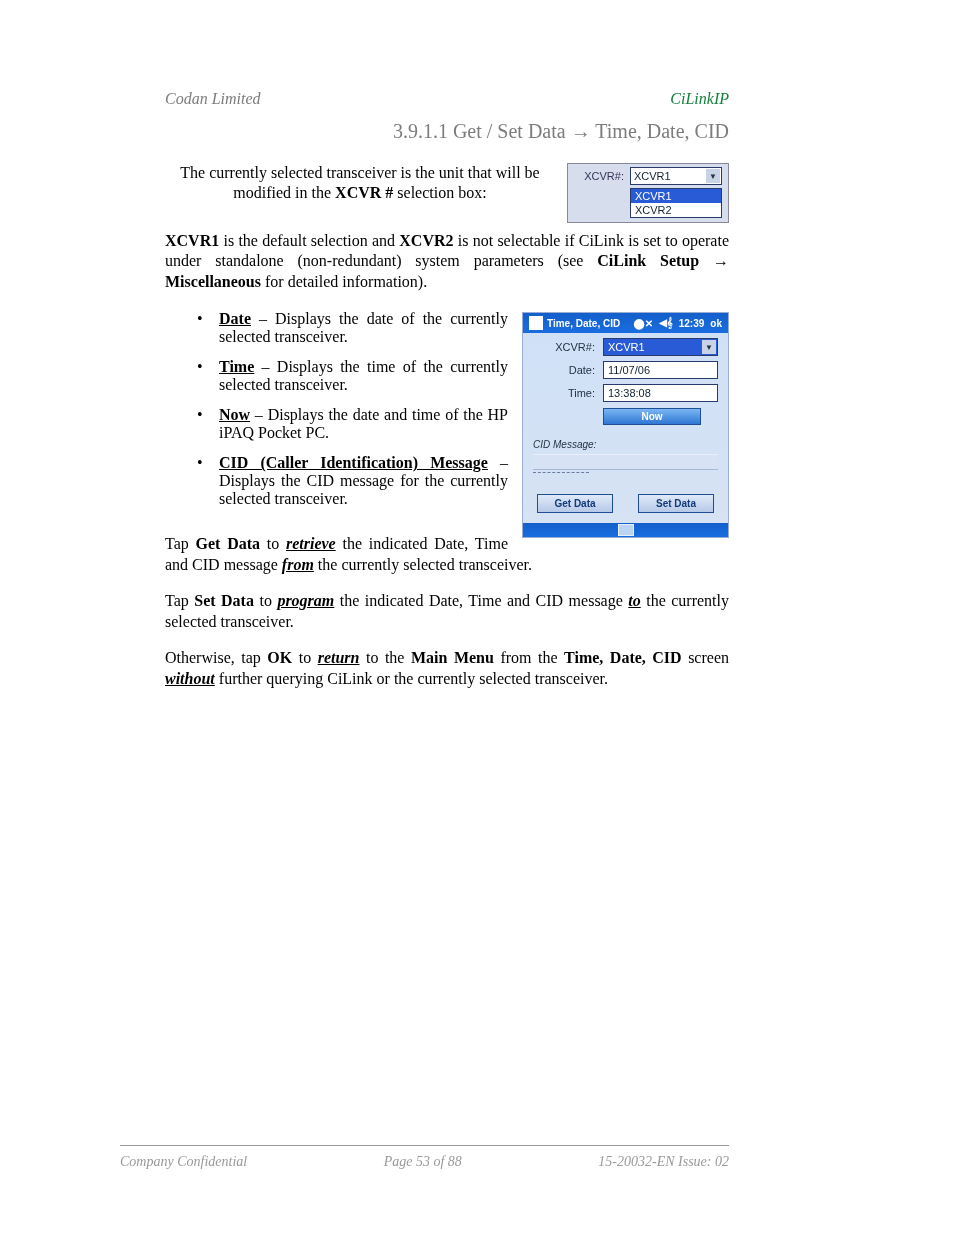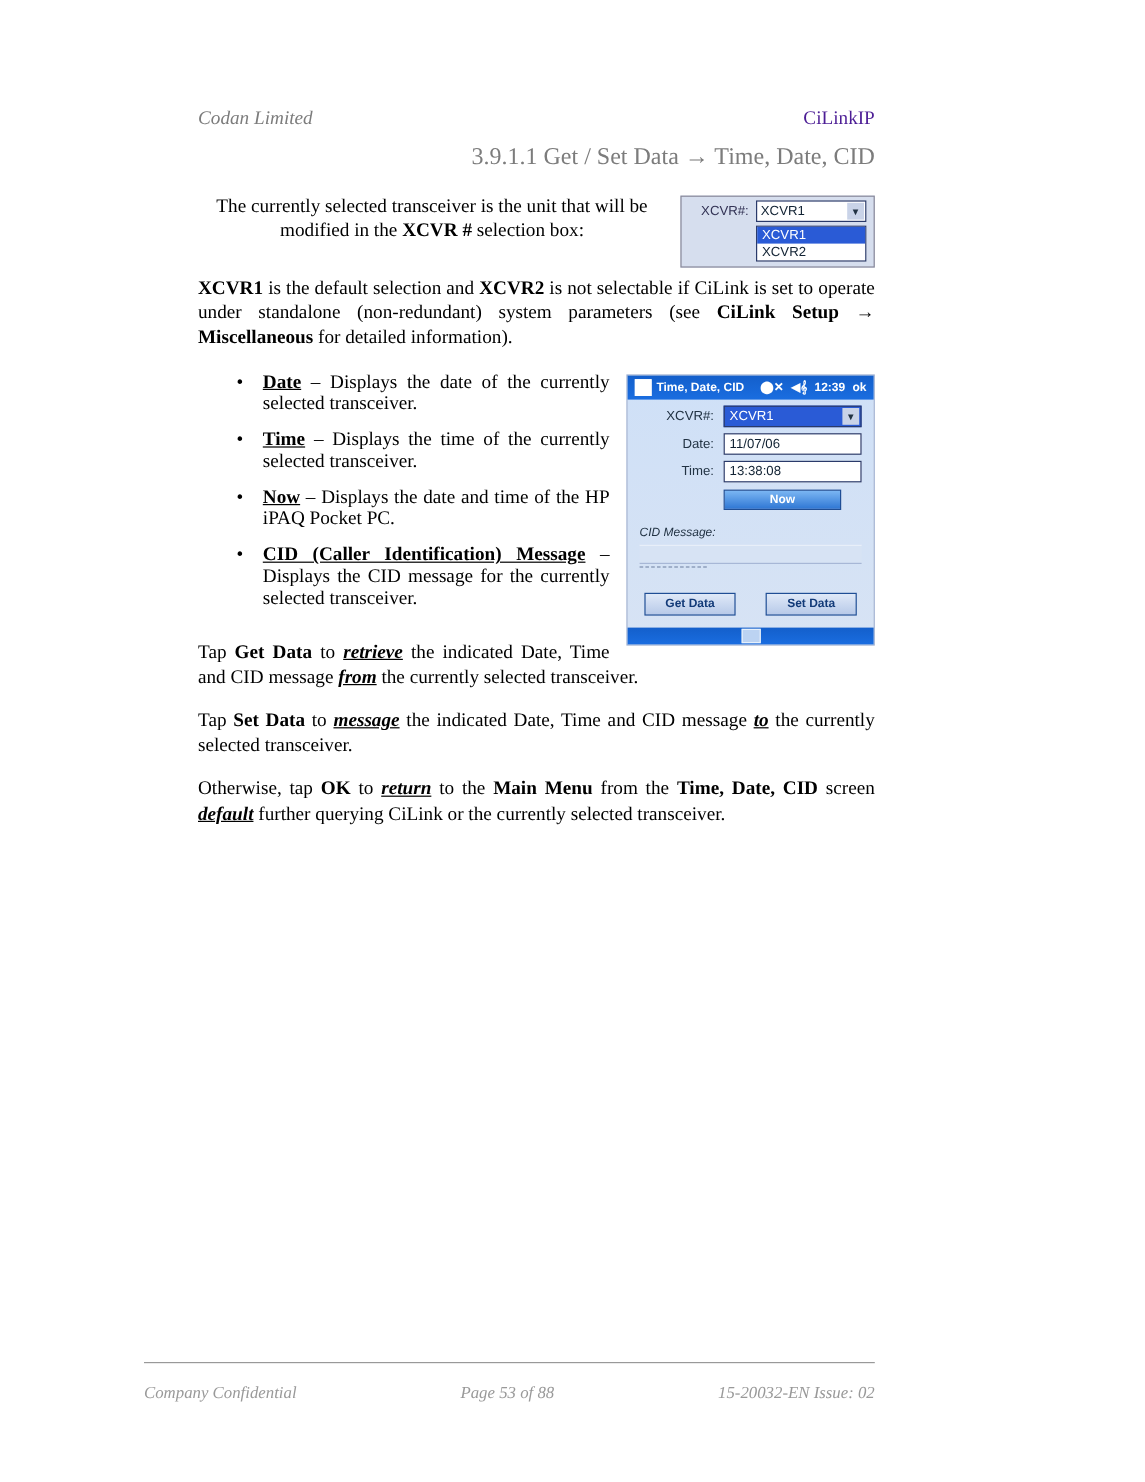--- a/index.html
+++ b/index.html
@@ -15,21 +15,21 @@
     box-sizing: border-box;
     position: relative;
   }
   .header {
     display: flex;
     justify-content: space-between;
     font-size: 16px;
     margin-bottom: 12px;
   }
   .header .company { color: #7c7c7c; font-style: italic; }
-  .header .product { color: #4c1d95; }
+  .header .product { color: #15803d; font-style: italic; }
   .section-title {
     font-size: 20px;
     color: #7c7c7c;
     margin-bottom: 20px;
     text-align: right;
   }
   .section-title .arrow { font-weight: bold; }
   .justify { text-align: justify; }
   .float-small {
     float: right;
@@ -144,21 +144,21 @@
   .bullets li::before {
     content:"•"; position:absolute; left:32px; top:0; font-size:16px;
   }
   .uline { text-decoration: underline; font-weight:bold;}
   .bold { font-weight:bold; }
   .ital { font-style: italic; text-decoration: underline; }
 
   .footer {
     position:absolute; left:120px; right:115px; bottom:65px;
     border-top:1px solid #999;
-    padding-top:18px;
+    padding-top:8px;
     display:flex; justify-content:space-between;
     font-size:14px; color:#999; font-style:italic;
   }
   .footer .pg { }
   p.para { margin: 0 0 16px 0; font-size:16px; line-height:1.28;}
   .arrow-sym { font-family: Arial, sans-serif; }
 </style>
 </head>
 <body>
 <div class="page">
@@ -251,25 +251,25 @@
   <li><span class="uline">Time</span><span> – Displays the time of the currently selected transceiver.</span></li>
   <li><span class="uline">Now</span><span> – Displays the date and time of the HP iPAQ Pocket PC.</span></li>
   <li><span class="uline">CID (Caller Identification) Message</span><span> – Displays the CID message for the currently selected transceiver.</span></li>
 </ul>
 
 <p class="para justify">
   <span>Tap </span><span class="bold">Get Data</span><span> to </span><span class="bold ital">retrieve</span><span> the indicated Date, Time and CID message </span><span class="bold ital">from</span><span> the currently selected transceiver.</span>
 </p>
 
 <p class="para justify">
-  <span>Tap </span><span class="bold">Set Data</span><span> to </span><span class="bold ital">message</span><span> the indicated Date, Time and CID message </span><span class="bold ital">to</span><span> the currently selected transceiver.</span>
-</p>
-
-<p class="para justify">
-  <span>Otherwise, tap </span><span class="bold">OK</span><span> to </span><span class="bold ital">return</span><span> to the </span><span class="bold">Main Menu</span><span> from the </span><span class="bold">Time, Date, CID</span><span> screen </span><span class="bold ital">default</span><span> further querying CiLink or the currently selected transceiver.</span>
+  <span>Tap </span><span class="bold">Set Data</span><span> to </span><span class="bold ital">program</span><span> the indicated Date, Time and CID message </span><span class="bold ital">to</span><span> the currently selected transceiver.</span>
+</p>
+
+<p class="para justify">
+  <span>Otherwise, tap </span><span class="bold">OK</span><span> to </span><span class="bold ital">return</span><span> to the </span><span class="bold">Main Menu</span><span> from the </span><span class="bold">Time, Date, CID</span><span> screen </span><span class="bold ital">without</span><span> further querying CiLink or the currently selected transceiver.</span>
 </p>
 
 <div class="footer">
   <span>Company Confidential</span>
   <span class="pg">Page 53 of 88</span>
   <span>15-20032-EN Issue: 02</span>
 </div>
 
 </div>
 

